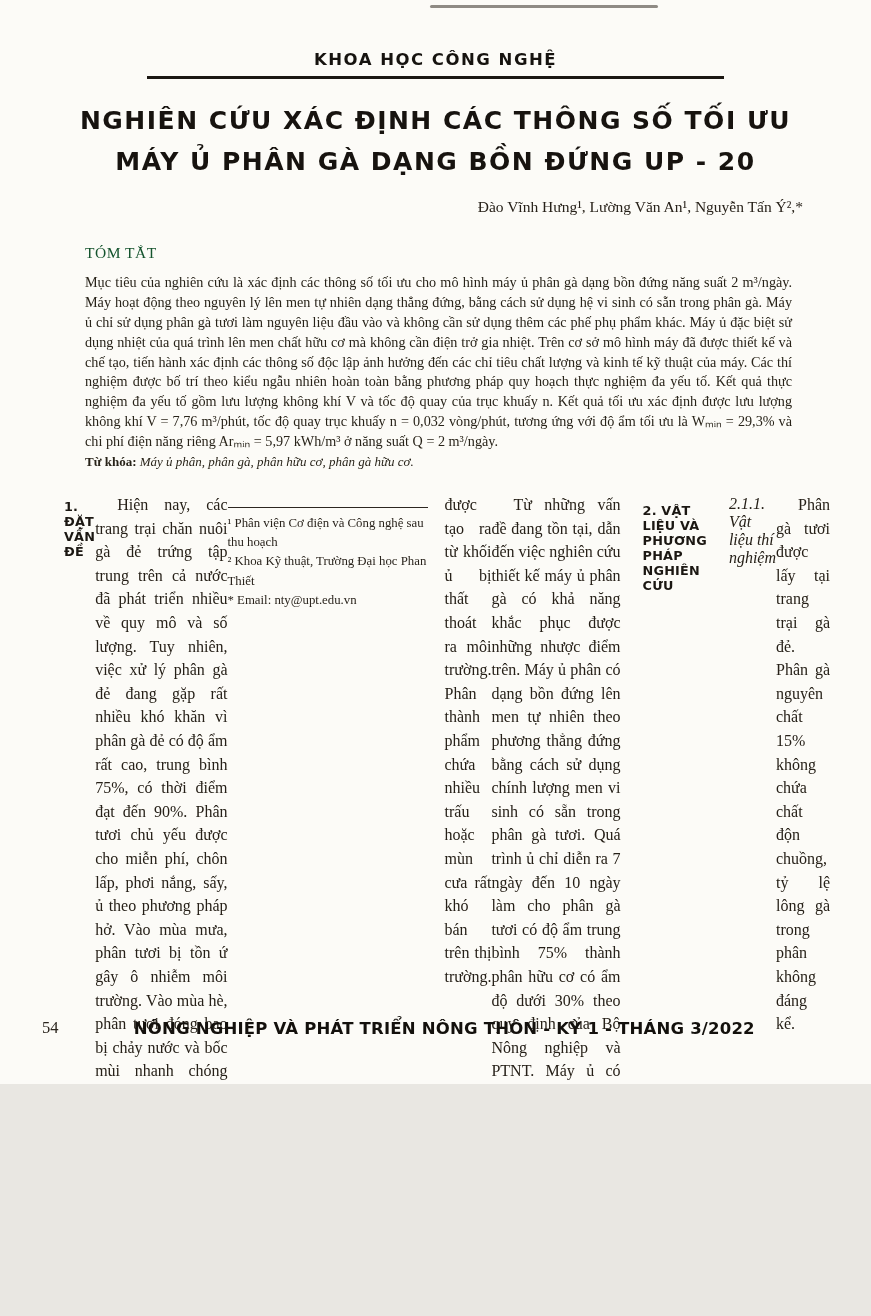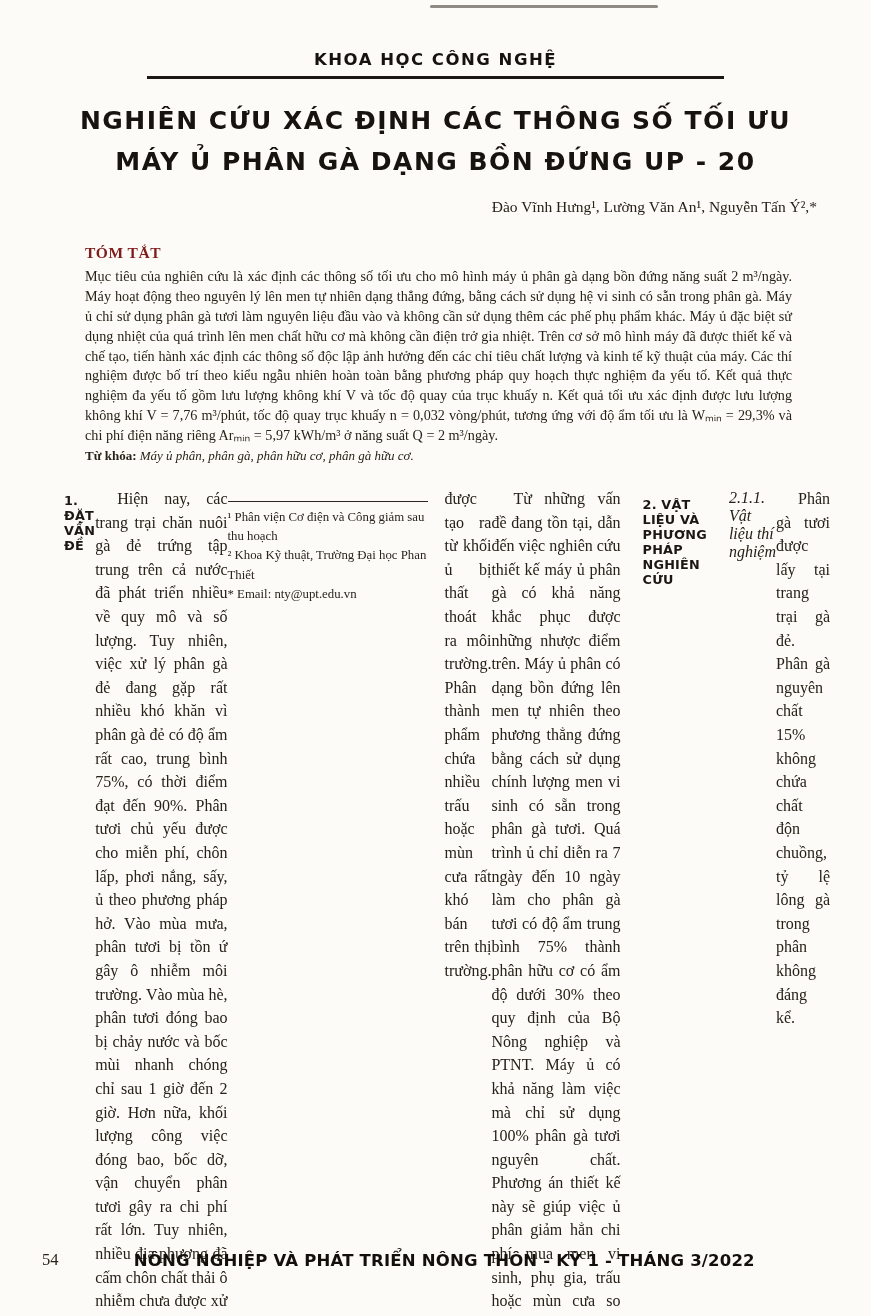--- a/index.html
+++ b/index.html
@@ -4,21 +4,21 @@
 <style>
   * { margin: 0; padding: 0; box-sizing: border-box; }
   html, body { margin: 0; padding: 0; }
   body {
     width: 871px; height: 1316px;
     background: #e9e7e2;
     font-family: "Liberation Serif", serif;
   }
   .page {
     position: relative;
-    width: 871px; height: 1316px;
+    width: 871px; height: 1084px;
     background: #fcfbf7;
     color: #221f1b;
     overflow: hidden;
   }
   .scan-mark {
     position: absolute; top: 5px; left: 430px;
     width: 228px; height: 3px;
     background: #8f8b84; border-radius: 2px;
   }
   .running-head { padding-top: 50px; text-align: center; }
@@ -32,27 +32,27 @@
     background: #1b1712; margin: 7px auto 0;
   }
   .article-title {
     margin-top: 22px; text-align: center;
     font-family: "DejaVu Sans", sans-serif;
     font-weight: bold; font-size: 25px;
     line-height: 1.62; letter-spacing: 1.5px;
     color: #17130f;
   }
   .authors {
-    margin-top: 16px; padding-right: 54px;
+    margin-top: 16px; padding-right: 68px;
     text-align: right; font-size: 15.5px; color: #272119;
   }
   .abstract { margin: 28px 79px 0 85px; }
   .abstract-heading {
-    font-weight: bold; font-size: 15.5px;
-    letter-spacing: .5px; margin-bottom: 5px; color: #7f1d1d;
+    font-weight: normal; font-size: 15.5px;
+    letter-spacing: .5px; margin-bottom: 11px; color: #14532d;
   }
   .abstract-body {
     font-size: 14.2px; line-height: 1.4;
     text-align: justify; color: #282319;
   }
   .keywords { font-size: 13px; line-height: 1.4; margin-top: 1px; color: #282319; }
   .kw-label { font-weight: bold; }
   .kw-text { font-style: italic; }
   .columns { display: flex; gap: 17px; margin: 22px 41px 0 42px; }
   .col { flex: 1; min-width: 0; display: flex; flex-direction: row; }
@@ -111,21 +111,21 @@
     </p>
   </section>
 
   <div class="columns">
 
     <div class="col col-left">
       <h3 class="sec-heading">1. ĐẶT VẤN ĐỀ</h3>
       <p class="body-p indent">Hiện nay, các trang trại chăn nuôi gà đẻ trứng tập trung trên cả nước đã phát triển nhiều về quy mô và số lượng. Tuy nhiên, việc xử lý phân gà đẻ đang gặp rất nhiều khó khăn vì phân gà đẻ có độ ẩm rất cao, trung bình 75%, có thời điểm đạt đến 90%. Phân tươi chủ yếu được cho miễn phí, chôn lấp, phơi nắng, sấy, ủ theo phương pháp hở. Vào mùa mưa, phân tươi bị tồn ứ gây ô nhiễm môi trường. Vào mùa hè, phân tươi đóng bao bị chảy nước và bốc mùi nhanh chóng chỉ sau 1 giờ đến 2 giờ. Hơn nữa, khối lượng công việc đóng bao, bốc dỡ, vận chuyển phân tươi gây ra chi phí rất lớn. Tuy nhiên, nhiều địa phương đã cấm chôn chất thải ô nhiễm chưa được xử lý. Việc phơi phân tươi tiết kiệm được nhiều năng lượng nhưng làm ô nhiễm không khí. Các phương pháp ủ hở hiện nay như ủ luống hay đống được bố trí trong xưởng hoặc ngoài trời đều tồn tại rất nhiều nhược điểm. Cụ thể các phương pháp này có chi phí đầu tư diện tích lớn, gây ô nhiễm không khí, thời gian dài, phụ thuộc thời tiết, chất lượng không đều, khó khăn đảo trộn. Chất lượng nhà xưởng cũng xuống cấp nhanh vì sự ăn mòn của khí thải bốc ra. Các phương pháp ủ hở cần phải bổ sung men vi sinh, phụ gia theo từng mẻ và phải trộn thêm trấu hoặc mùn cưa để hỗn hợp đạt được ẩm độ 50% - 60%. Nguồn năng lượng sinh học</p>
       <div class="footnotes">
         <div class="footnote-rule"></div>
-        <div class="footnote">¹ Phân viện Cơ điện và Công giảm sau thu hoạch</div>
+        <div class="footnote">¹ Phân viện Cơ điện và Công nghệ sau thu hoạch</div>
         <div class="footnote">² Khoa Kỹ thuật, Trường Đại học Phan Thiết</div>
         <div class="footnote">* Email: nty@upt.edu.vn</div>
       </div>
     </div>
 
     <div class="col col-right">
       <p class="body-p">được tạo ra từ khối ủ bị thất thoát ra môi trường. Phân thành phẩm chứa nhiều trấu hoặc mùn cưa rất khó bán trên thị trường.</p>
       <p class="body-p indent">Từ những vấn đề đang tồn tại, dẫn đến việc nghiên cứu thiết kế máy ủ phân gà có khả năng khắc phục được những nhược điểm trên. Máy ủ phân có dạng bồn đứng lên men tự nhiên theo phương thẳng đứng bằng cách sử dụng chính lượng men vi sinh có sẵn trong phân gà tươi. Quá trình ủ chỉ diễn ra 7 ngày đến 10 ngày làm cho phân gà tươi có độ ẩm trung bình 75% thành phân hữu cơ có ẩm độ dưới 30% theo quy định của Bộ Nông nghiệp và PTNT. Máy ủ có khả năng làm việc mà chỉ sử dụng 100% phân gà tươi nguyên chất. Phương án thiết kế này sẽ giúp việc ủ phân giảm hẳn chi phí mua men vi sinh, phụ gia, trấu hoặc mùn cưa so với phương pháp ủ hở. Máy ủ phân gà tận dụng năng lượng sinh học từ quá trình ủ phân để làm khô phân, gom được khí thải để xử lý mùi hôi. Máy được đặt ngoài trời và không cần lao động phục vụ liên tục. Song song với việc thiết kế và ứng dụng máy ủ phân theo nguyên lý mới, việc nghiên cứu chế độ hoạt động tối ưu cho máy là công việc quan trọng sẽ giúp máy đạt hiệu suất làm việc cao nhất.</p>
       <h3 class="sec-heading sec2">2. VẬT LIỆU VÀ PHƯƠNG PHÁP NGHIÊN CỨU</h3>
       <h5 class="subsubsec-heading">2.1.1. Vật liệu thí nghiệm</h5>

